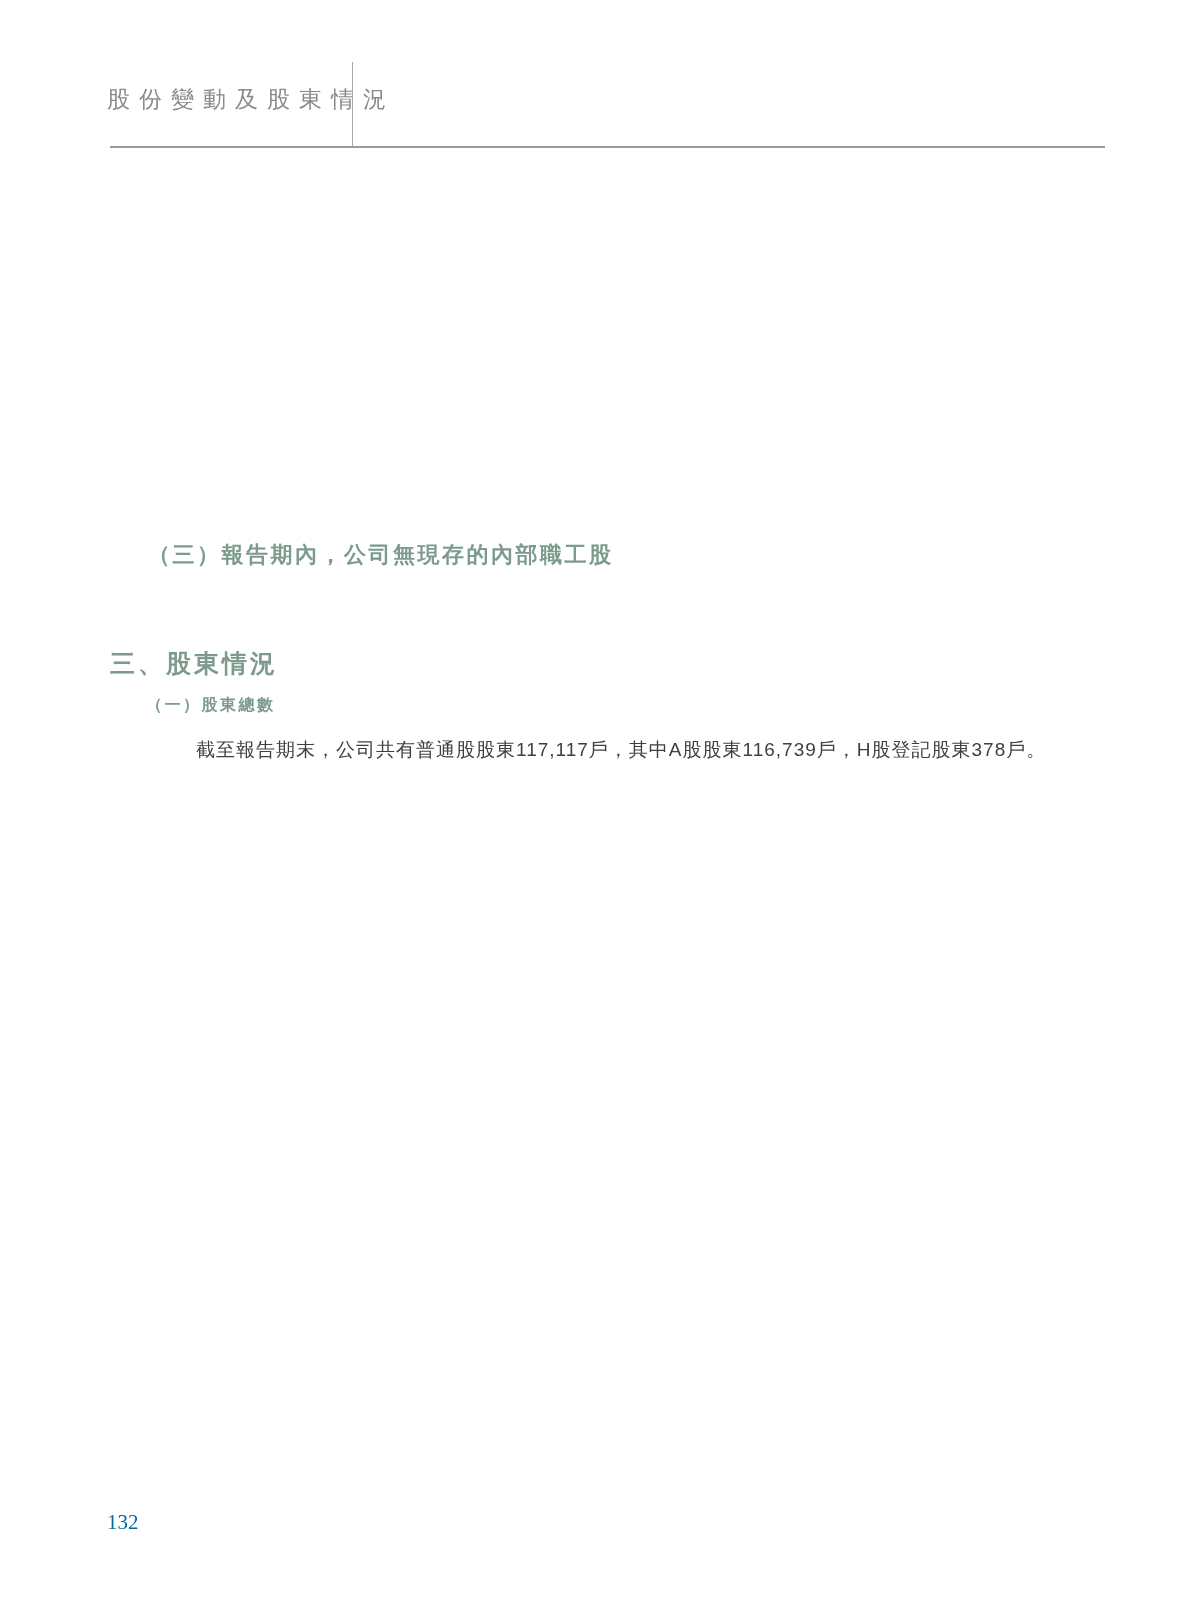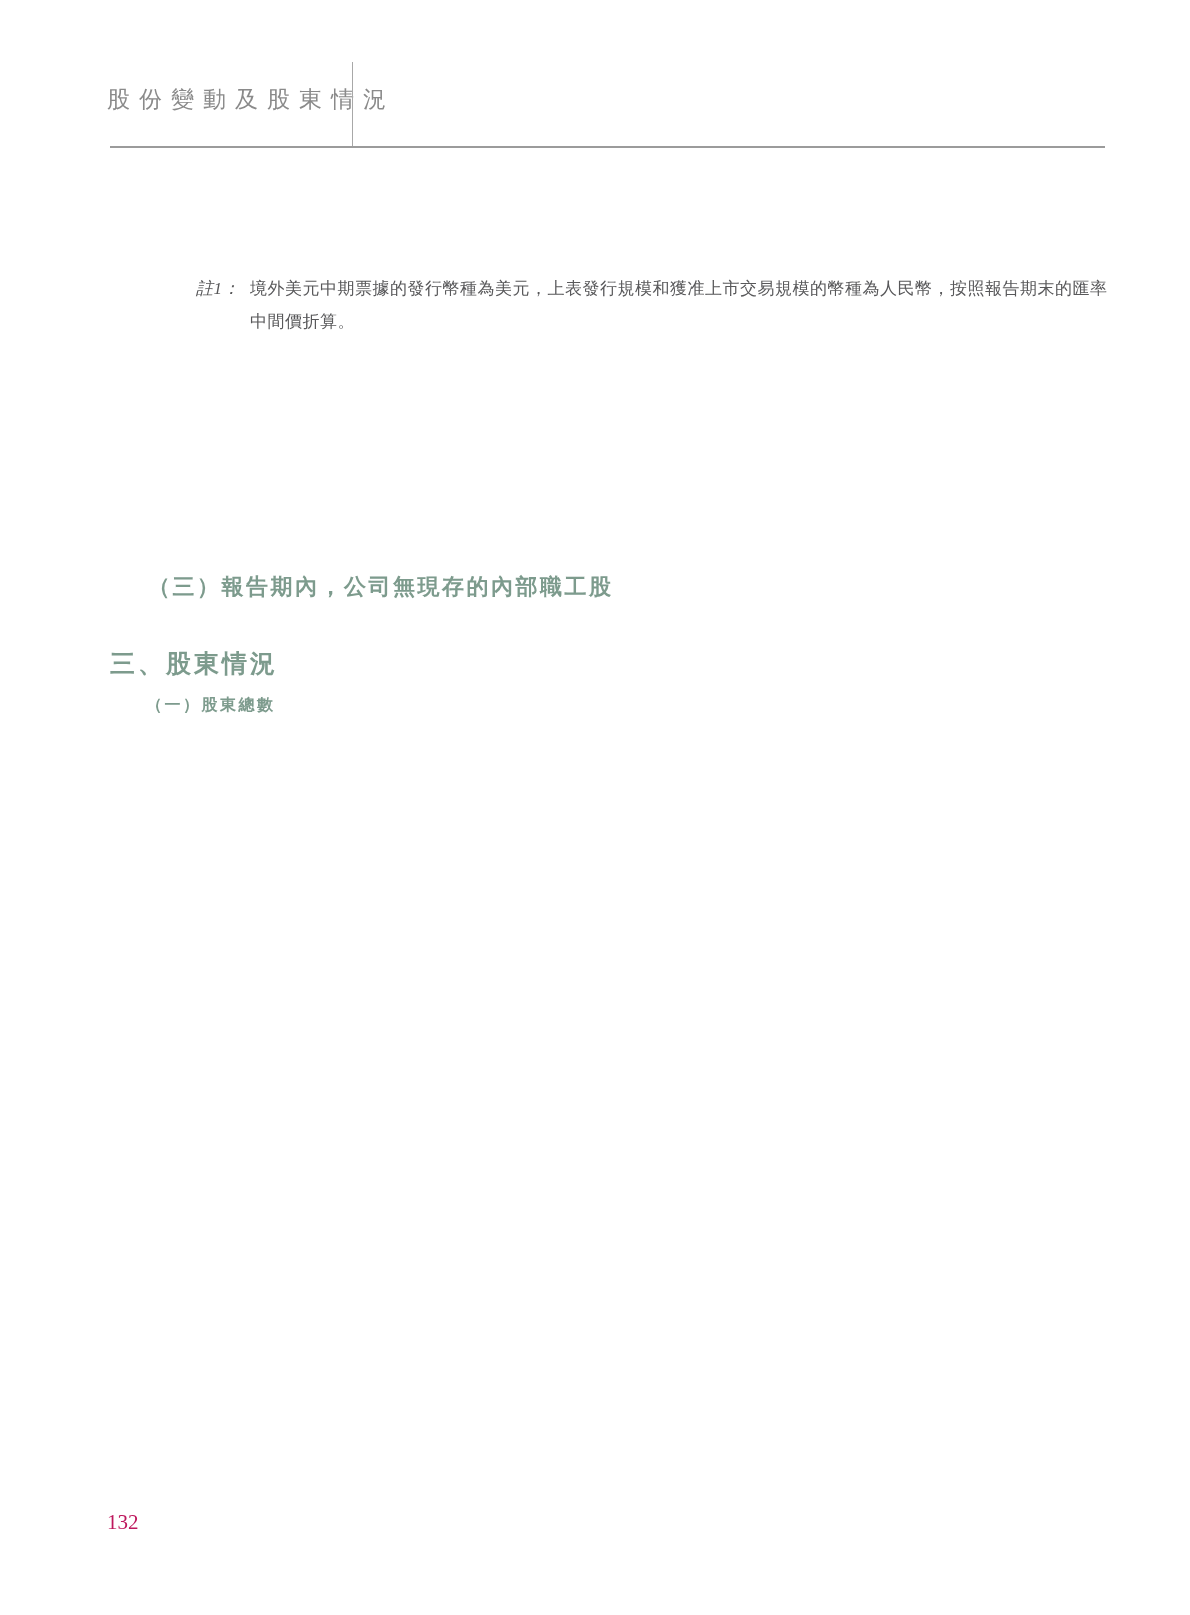--- a/index.html
+++ b/index.html
@@ -96,21 +96,21 @@
     width: 900px;
     font-size: 19px;
     line-height: 37px;
     letter-spacing: 1.2px;
     color: #3f3f3f;
     text-align: justify;
   }
   .sec3-heading {
     position: absolute;
     left: 148px;
-    top: 572px;
+    top: 540px;
     font-size: 22px;
     letter-spacing: 2.5px;
   }
   .chapter3-heading {
     position: absolute;
     left: 110px;
     top: 647px;
     font-size: 25px;
     letter-spacing: 3px;
     text-align: right;
@@ -142,40 +142,37 @@
     color: #3f3f3f;
   }
 
   
   .page-number {
     position: absolute;
     left: 107px;
     top: 1510px;
     font-family: "Liberation Serif", "DejaVu Serif", serif;
     font-size: 21px;
-    color: #be185d;
+    color: #0369a1;
   }
 </style>
 </head>
 <body>
 
 <div class="page">
 
   <div class="header-title">股份變動及股東情況</div>
   <div class="header-vrule"></div>
   <div class="header-hrule"></div>
 
-  <div class="note">
-    <span class="note-label">註1：</span>
-    <span class="note-text">境外美元中期票據的發行幣種為美元，上表發行規模和獲准上市交易規模的幣種為人民幣，按照報告期末的匯率中間價折算。</span>
-  </div>
 
 
 
   <div class="sec3-heading h-green">（三）報告期內，公司無現存的內部職工股</div>
 
   <div class="chapter3-heading h-green">三、股東情況</div>
 
   <div class="sub1-heading h-green">（一）股東總數</div>
+  <div class="sub1-para1">截至報告期末，公司共有普通股股東117,117戶，其中A股股東116,739戶，H股登記股東378戶。</div>
 
   <div class="page-number">132</div>
 
 </div>
 
 </body></html>

